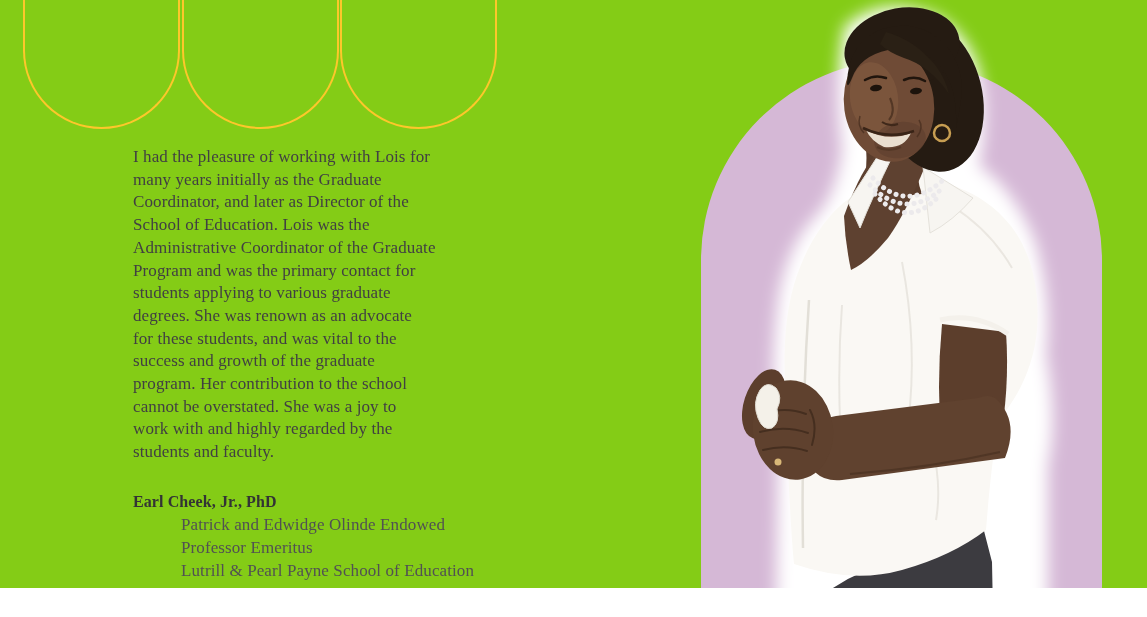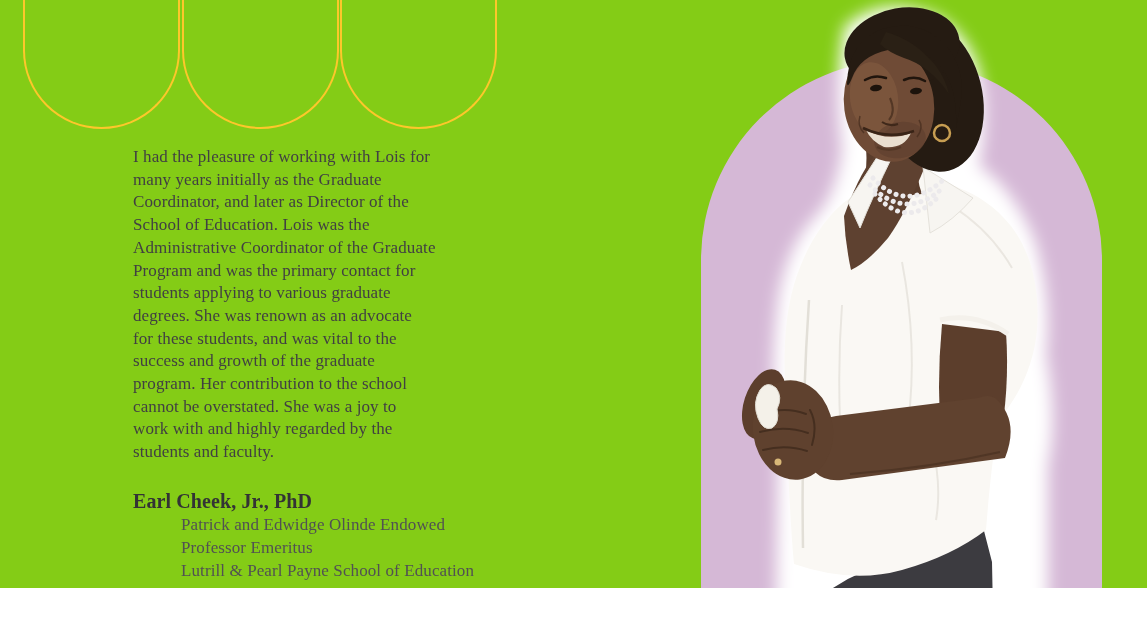--- a/index.html
+++ b/index.html
@@ -17,21 +17,21 @@
   .scallop.s2{left:181.5px}
   .scallop.s3{left:340px}
   
   .quote{
     position:absolute;left:133px;top:146px;width:392px;
     font-size:17px;line-height:22.7px;color:var(--quote-text,#414042);
     white-space:pre-line;letter-spacing:.1px;
   }
   .attr-name{
     position:absolute;left:133px;top:490px;
-    font-size:20px;line-height:23px;font-weight:700;color:var(--attribution-name,#333335);
+    font-size:16px;line-height:23px;font-weight:700;color:var(--attribution-name,#333335);
     white-space:pre-line;letter-spacing:.1px;
   }
   .attr-titles{
     position:absolute;left:133px;top:513px;
     font-size:17px;line-height:23px;color:var(--attribution-text,#515153);
     white-space:pre-line;letter-spacing:.1px;margin-left:48px;
   }
   
   .portrait{position:absolute;left:690px;top:0;width:457px;height:617px;}
 </style>

